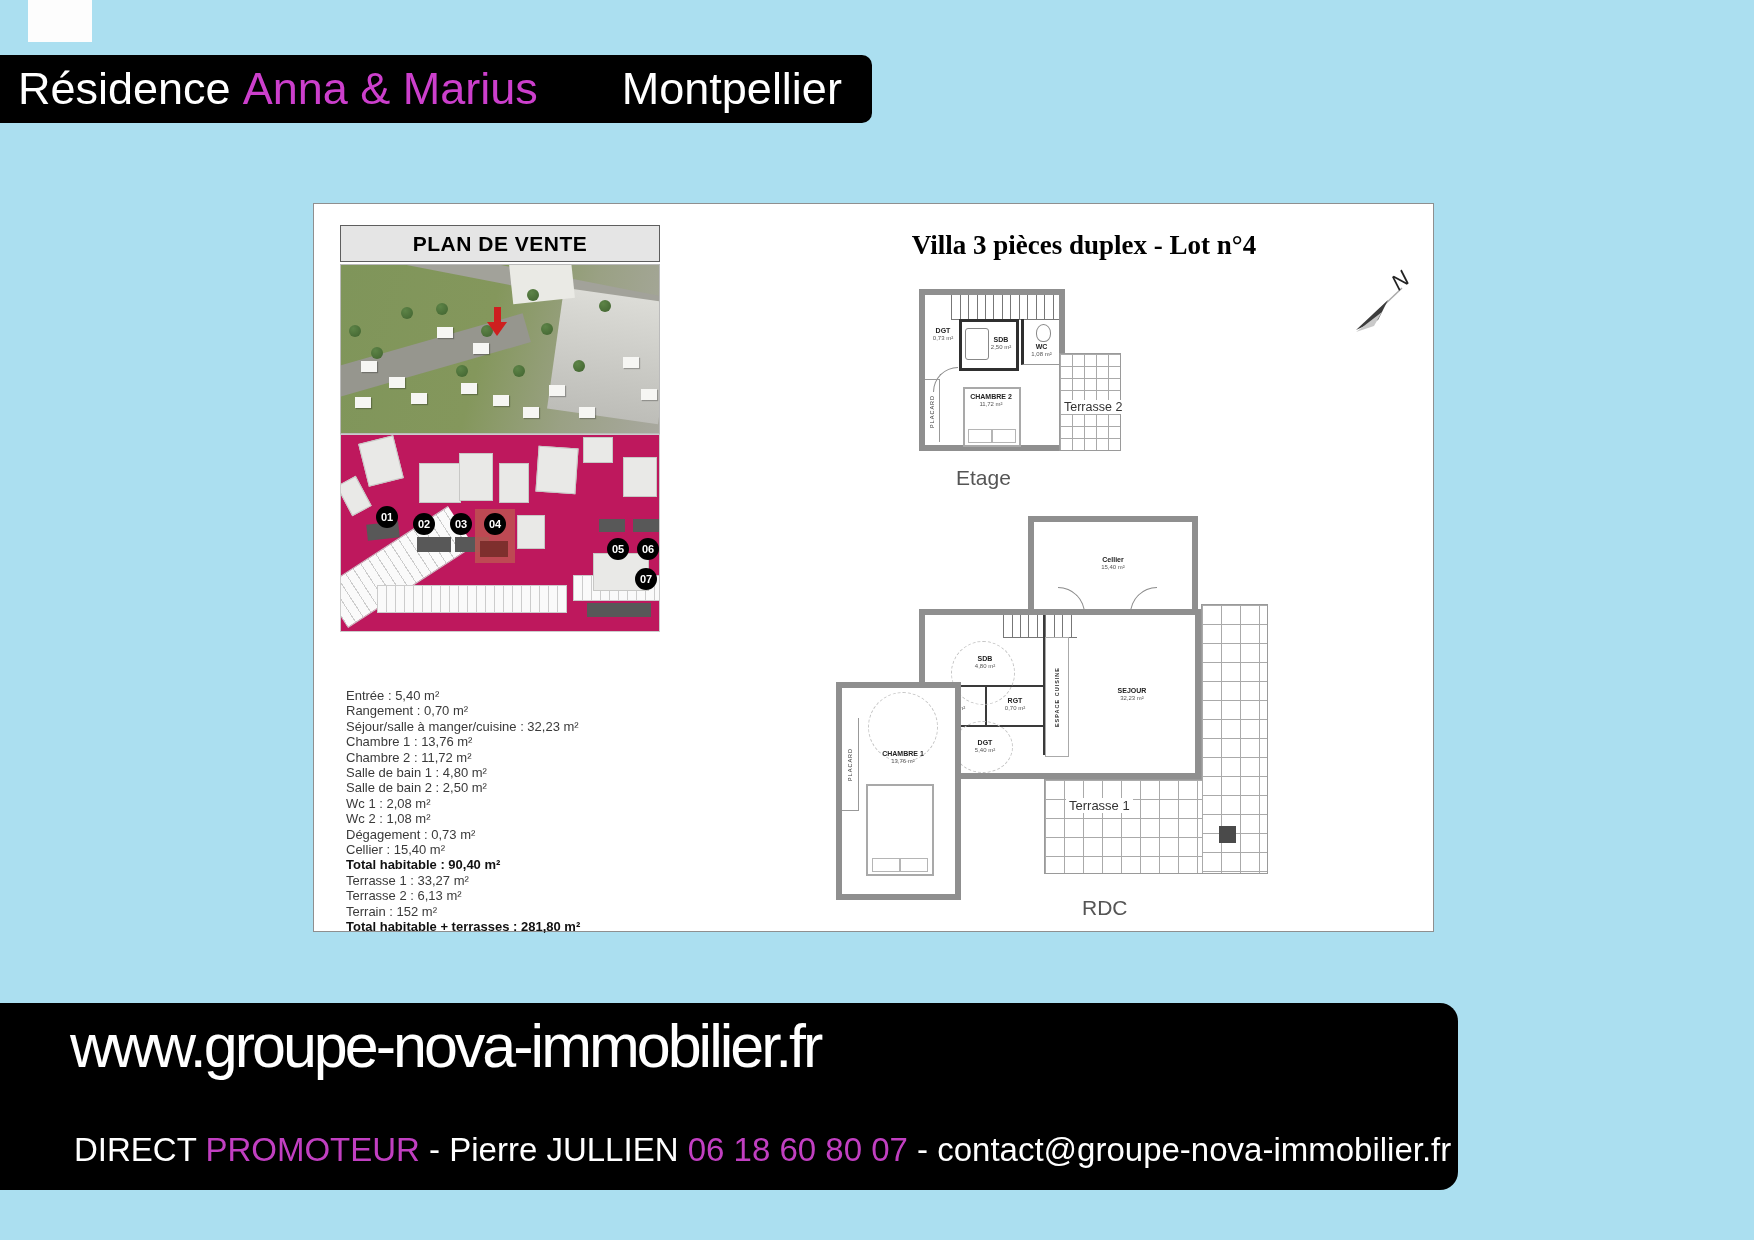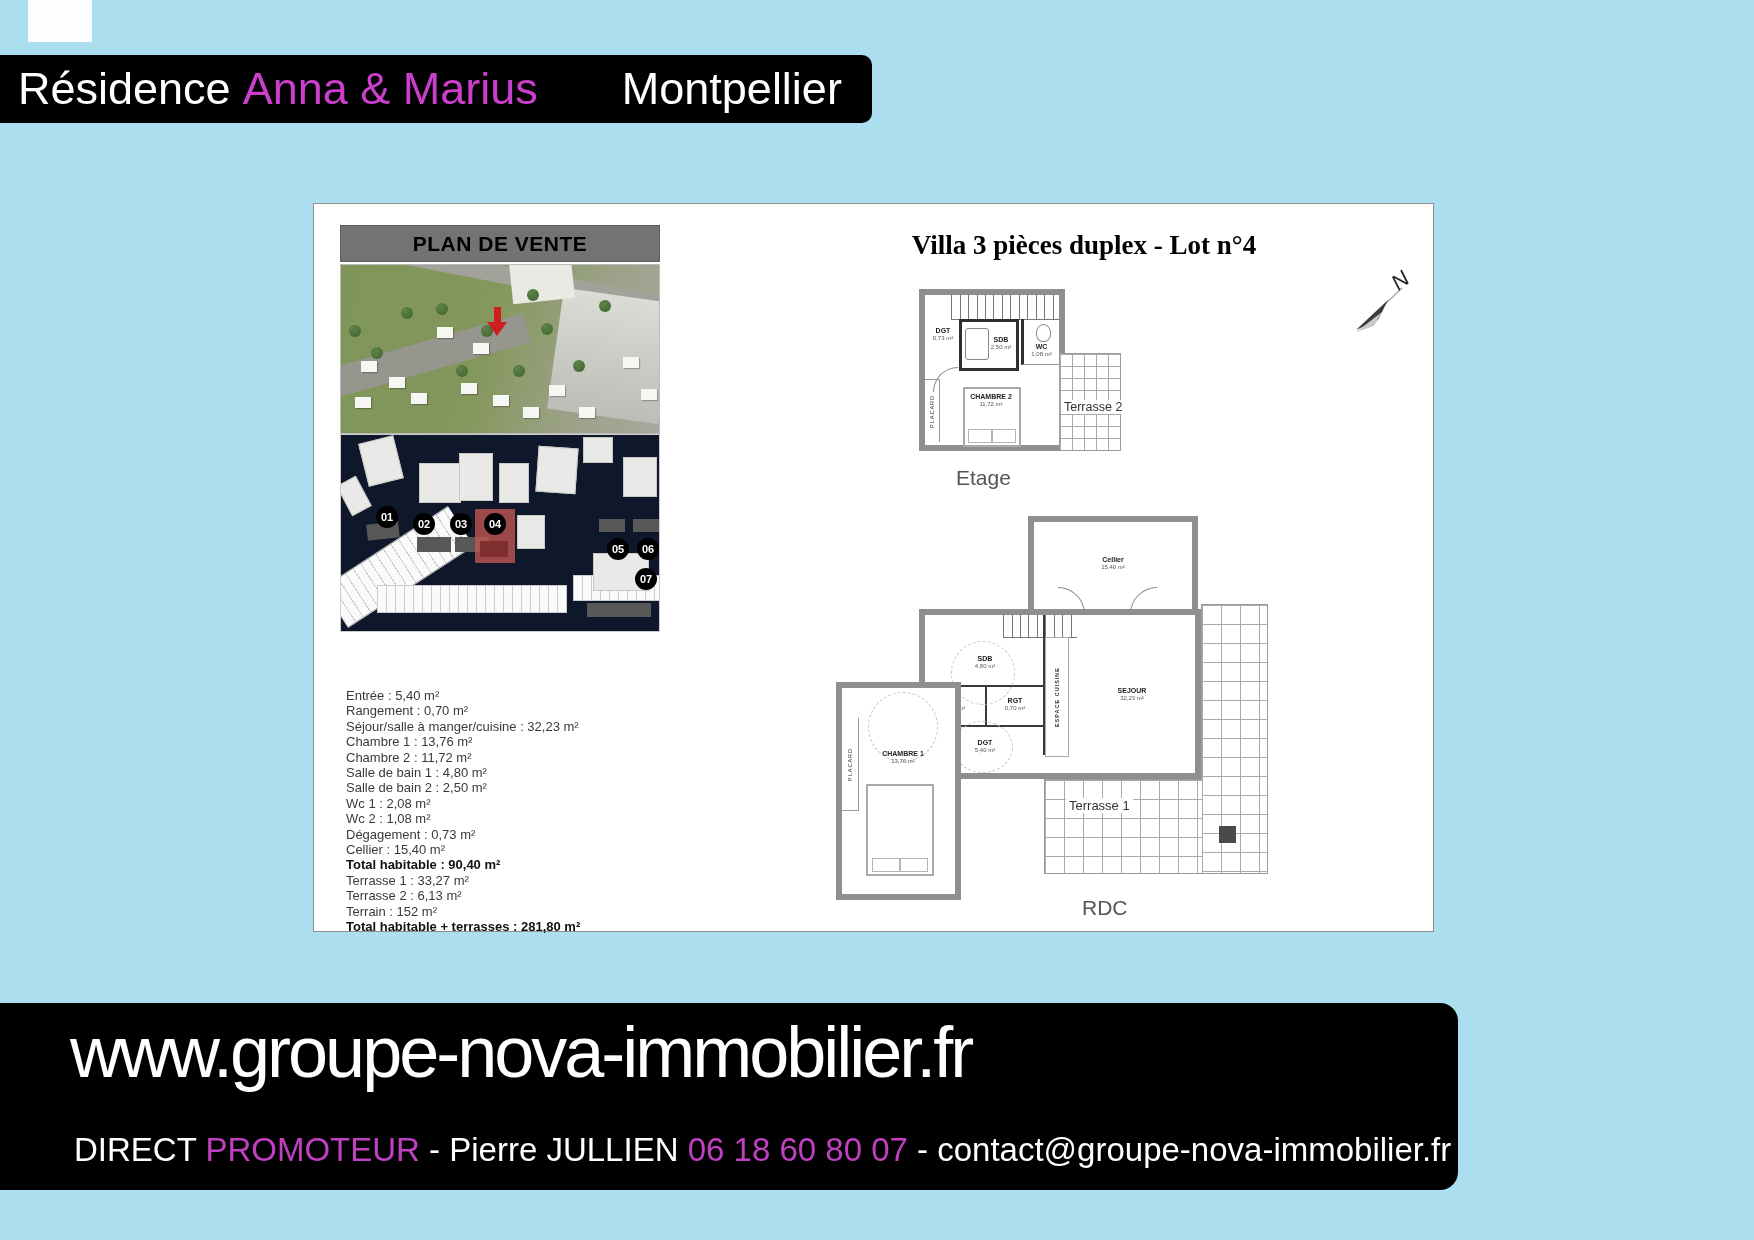--- a/index.html
+++ b/index.html
@@ -20,40 +20,40 @@
     display:flex;align-items:center;padding-left:18px;box-sizing:border-box;
     font-size:45px;color:#fff;white-space:pre;
   }
   .top-banner .name{color:#CC3FCC;margin-left:12px;}
   .top-banner .city{margin-left:84px;}
 
   
   .panel{left:313px;top:203px;width:1121px;height:729px;background:#fff;border:1px solid #8f8f8f;box-sizing:border-box;}
 
   .graybar{
-    left:26px;width:320px;background:#737373;color:#000;
+    left:26px;width:320px;background:#e5e5e5;color:#000;
     font-weight:bold;display:flex;align-items:center;justify-content:center;
     letter-spacing:.5px;border:1px solid #5e5e5e;box-sizing:border-box;
   }
   .bar1{top:21px;height:37px;font-size:21px;}
   .bar2{top:430px;height:35px;font-size:21px;}
 
   
   .render{left:26px;top:60px;width:320px;height:170px;overflow:hidden;background:linear-gradient(105deg,#7f955a 0%,#84975c 45%,#9aa184 72%,#a8a89f 100%);border:1px solid #bbb;box-sizing:border-box;}
   .road1{left:-30px;top:78px;width:220px;height:30px;background:#96968e;transform:rotate(-16deg);}
   .road2{left:50px;top:6px;width:280px;height:18px;background:#a2a29a;transform:rotate(11deg);}
   .bigb{right:-8px;top:30px;width:112px;height:122px;background:linear-gradient(#dcdcd7,#bdbdb8);transform:rotate(8deg);}
   .bigb2{right:86px;top:-4px;width:62px;height:40px;background:#eaeae5;transform:rotate(-6deg);}
   .hw{width:16px;height:11px;background:#f6f6f3;box-shadow:1px 1px 1px rgba(0,0,0,.25);}
   .tr{width:12px;height:12px;border-radius:50%;background:radial-gradient(circle at 35% 30%,#5d8447,#40622f);}
   .astem{left:153px;top:42px;width:7px;height:15px;background:#ce1f1f;}
   .ahead{left:146px;top:57px;width:0;height:0;border-left:10px solid transparent;border-right:10px solid transparent;border-top:14px solid #ce1f1f;}
 
   
-  .siteplan{left:26px;top:230px;width:320px;height:198px;background:#0f172a;border:1px solid #ccc;box-sizing:border-box;overflow:hidden;}
+  .siteplan{left:26px;top:230px;width:320px;height:198px;background:#be185d;border:1px solid #ccc;box-sizing:border-box;overflow:hidden;}
   .lb{background:#e9e9e7;border:1px solid #c8c8c6;box-sizing:border-box;}
   .db{background:#585858;}
   .hatch{background:repeating-linear-gradient(90deg,#ccc 0 1px,#fafafa 1px 9px);border-top:1px solid #ccc;border-bottom:1px solid #ccc;}
   .redlot{left:134px;top:74px;width:40px;height:54px;background:rgba(190,84,80,.82);}
   .redlot .bldg{position:absolute;left:5px;bottom:6px;width:28px;height:16px;background:#7e2f2d;}
   .lotnum{
     width:22px;height:22px;border-radius:50%;background:#000;color:#fff;
     font-size:11px;font-weight:bold;display:flex;align-items:center;justify-content:center;
   }
 
@@ -109,21 +109,21 @@
   .ex-placard{left:0;top:30px;width:16px;height:92px;border-right:1px solid #999;border-bottom:1px solid #999;display:flex;align-items:center;justify-content:center;}
   .ex-bed{left:24px;top:96px;width:64px;height:88px;}
   .t1r{left:887px;top:400px;width:67px;height:270px;}
   .t1b{left:730px;top:575px;width:158px;height:95px;border-right:none;}
   .t1label{left:752px;top:594px;font-size:13px;}
   .t1sq{left:905px;top:622px;width:17px;height:17px;background:#4a4a4a;}
 
   
   .footer{left:0;top:1003px;width:1458px;height:187px;background:#000;border-radius:0 18px 18px 0;color:#fff;}
   .footer .url{position:absolute;left:70px;top:8px;width:1330px;height:112px;
-    font-size:72px;letter-spacing:-3px;white-space:nowrap;}
+    font-size:61px;letter-spacing:-3px;white-space:nowrap;}
   .footer .line2{position:absolute;left:30px;top:128px;font-size:33px;white-space:pre;margin-left:44px;}
   .footer .mag{color:#C13FC1;}
 </style>
 </head>
 <body>
 
 <div class="abs corner-white"></div>
 
 <div class="abs top-banner">
   <span>Résidence</span>

